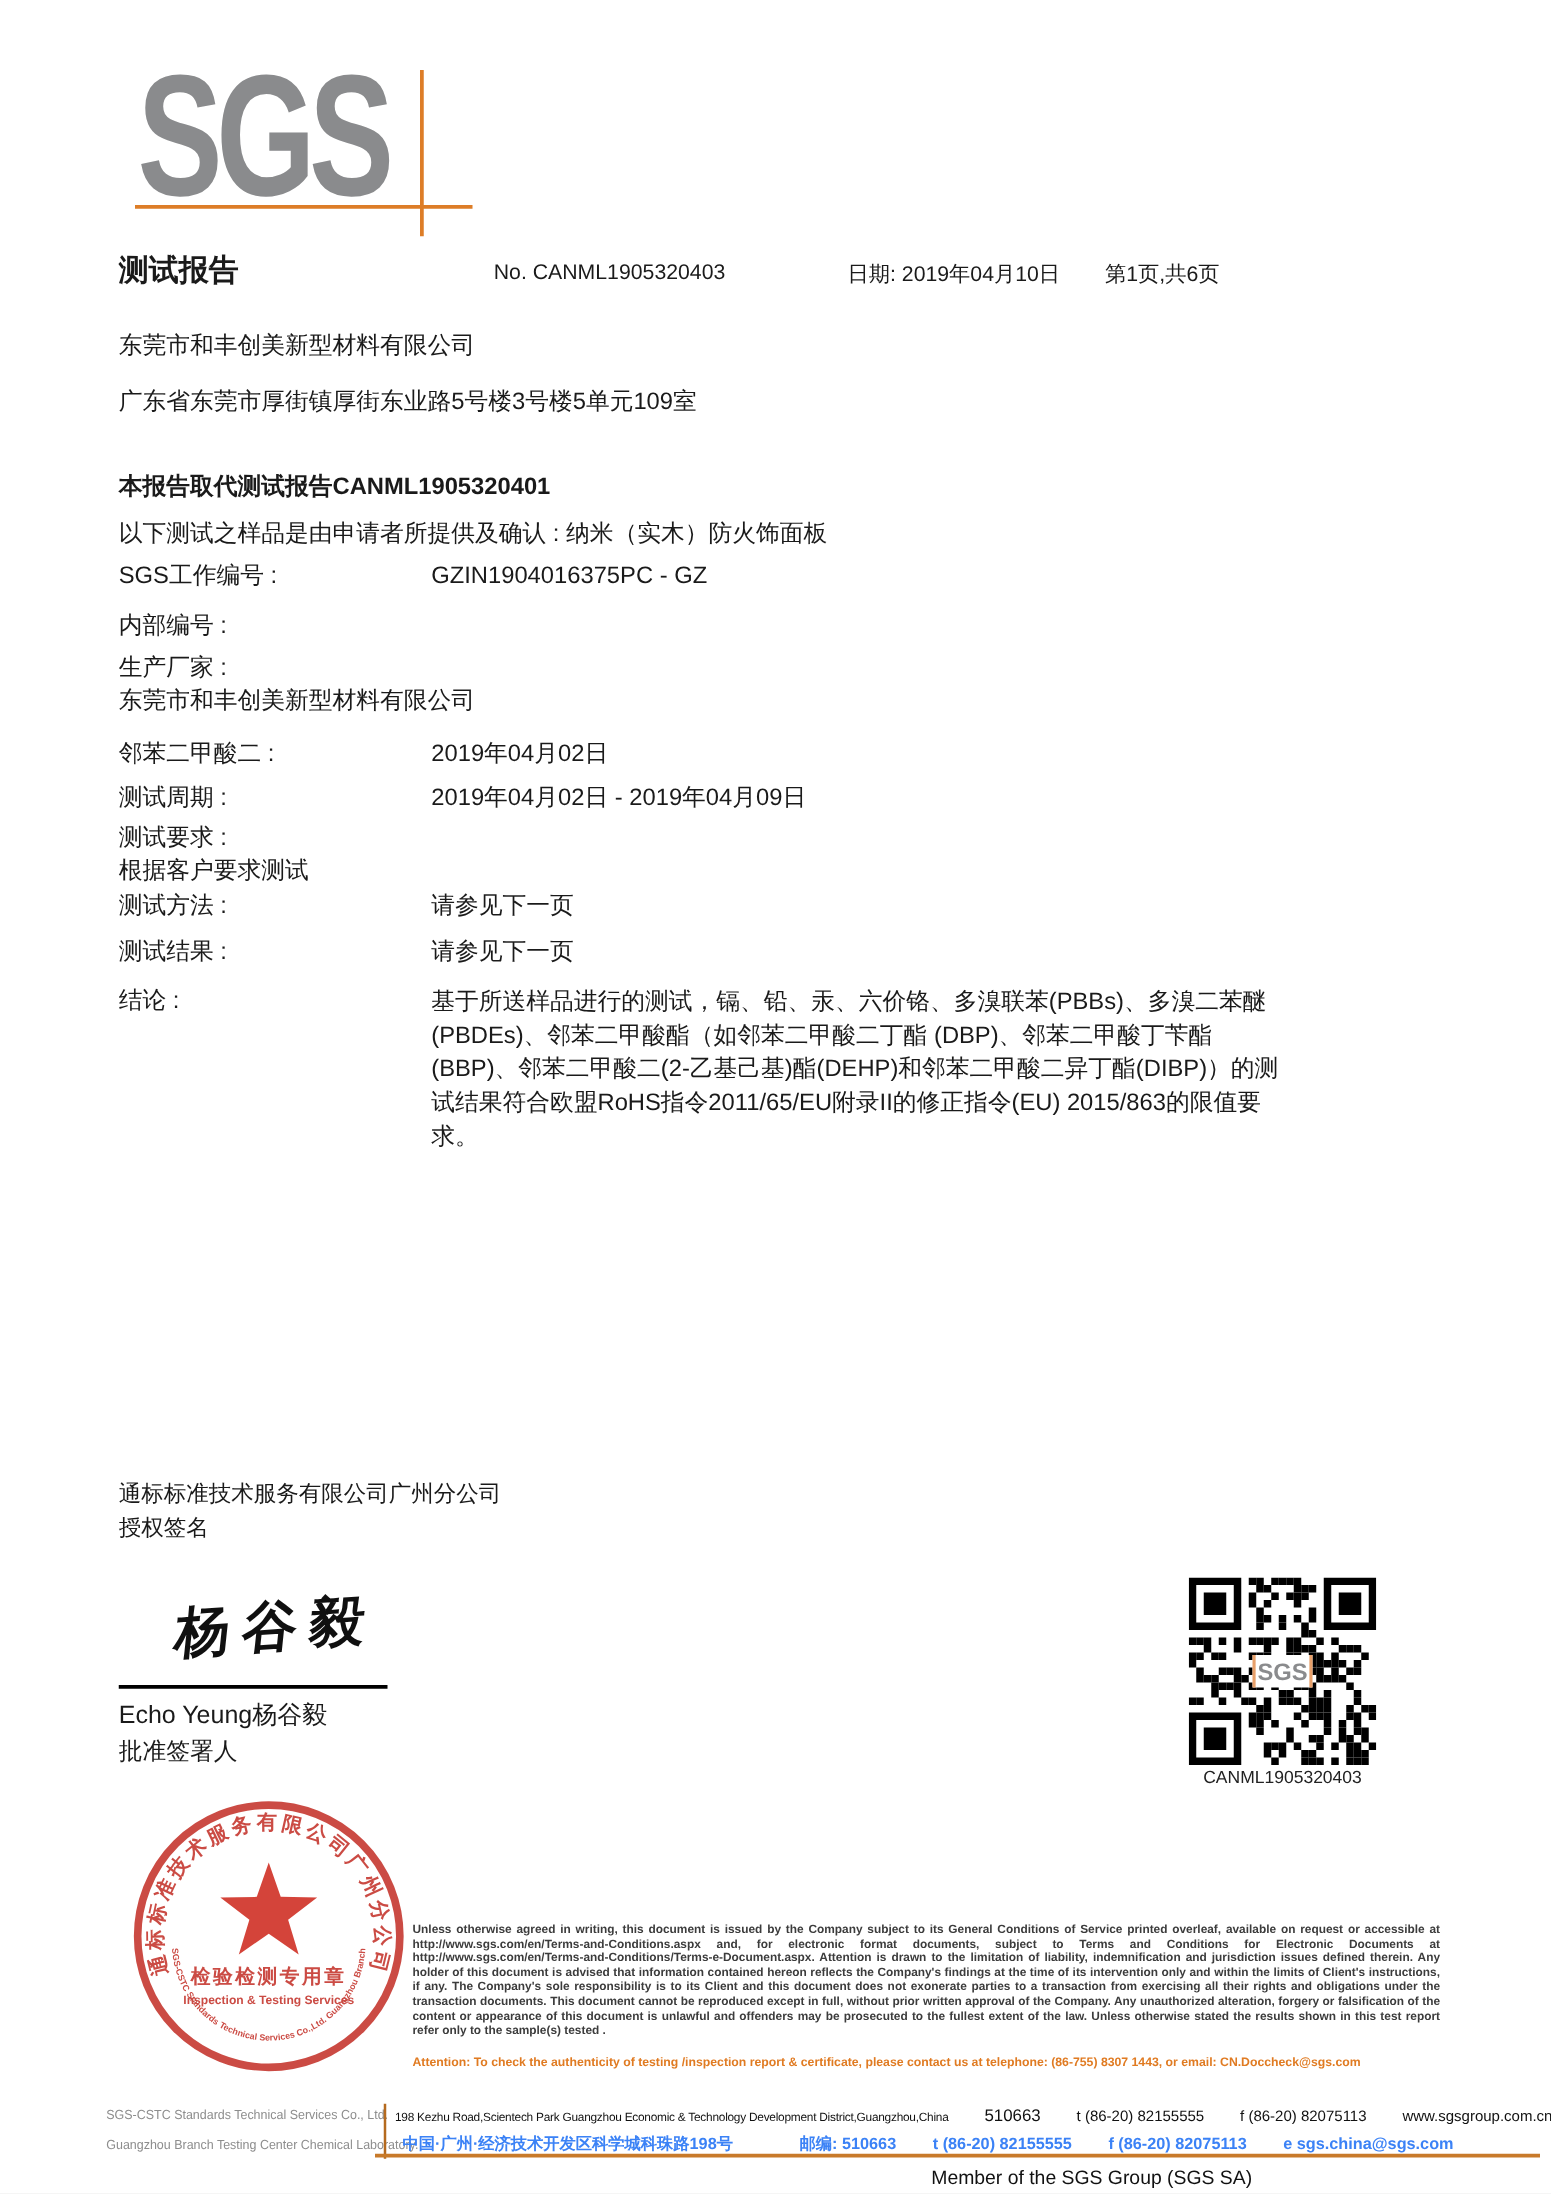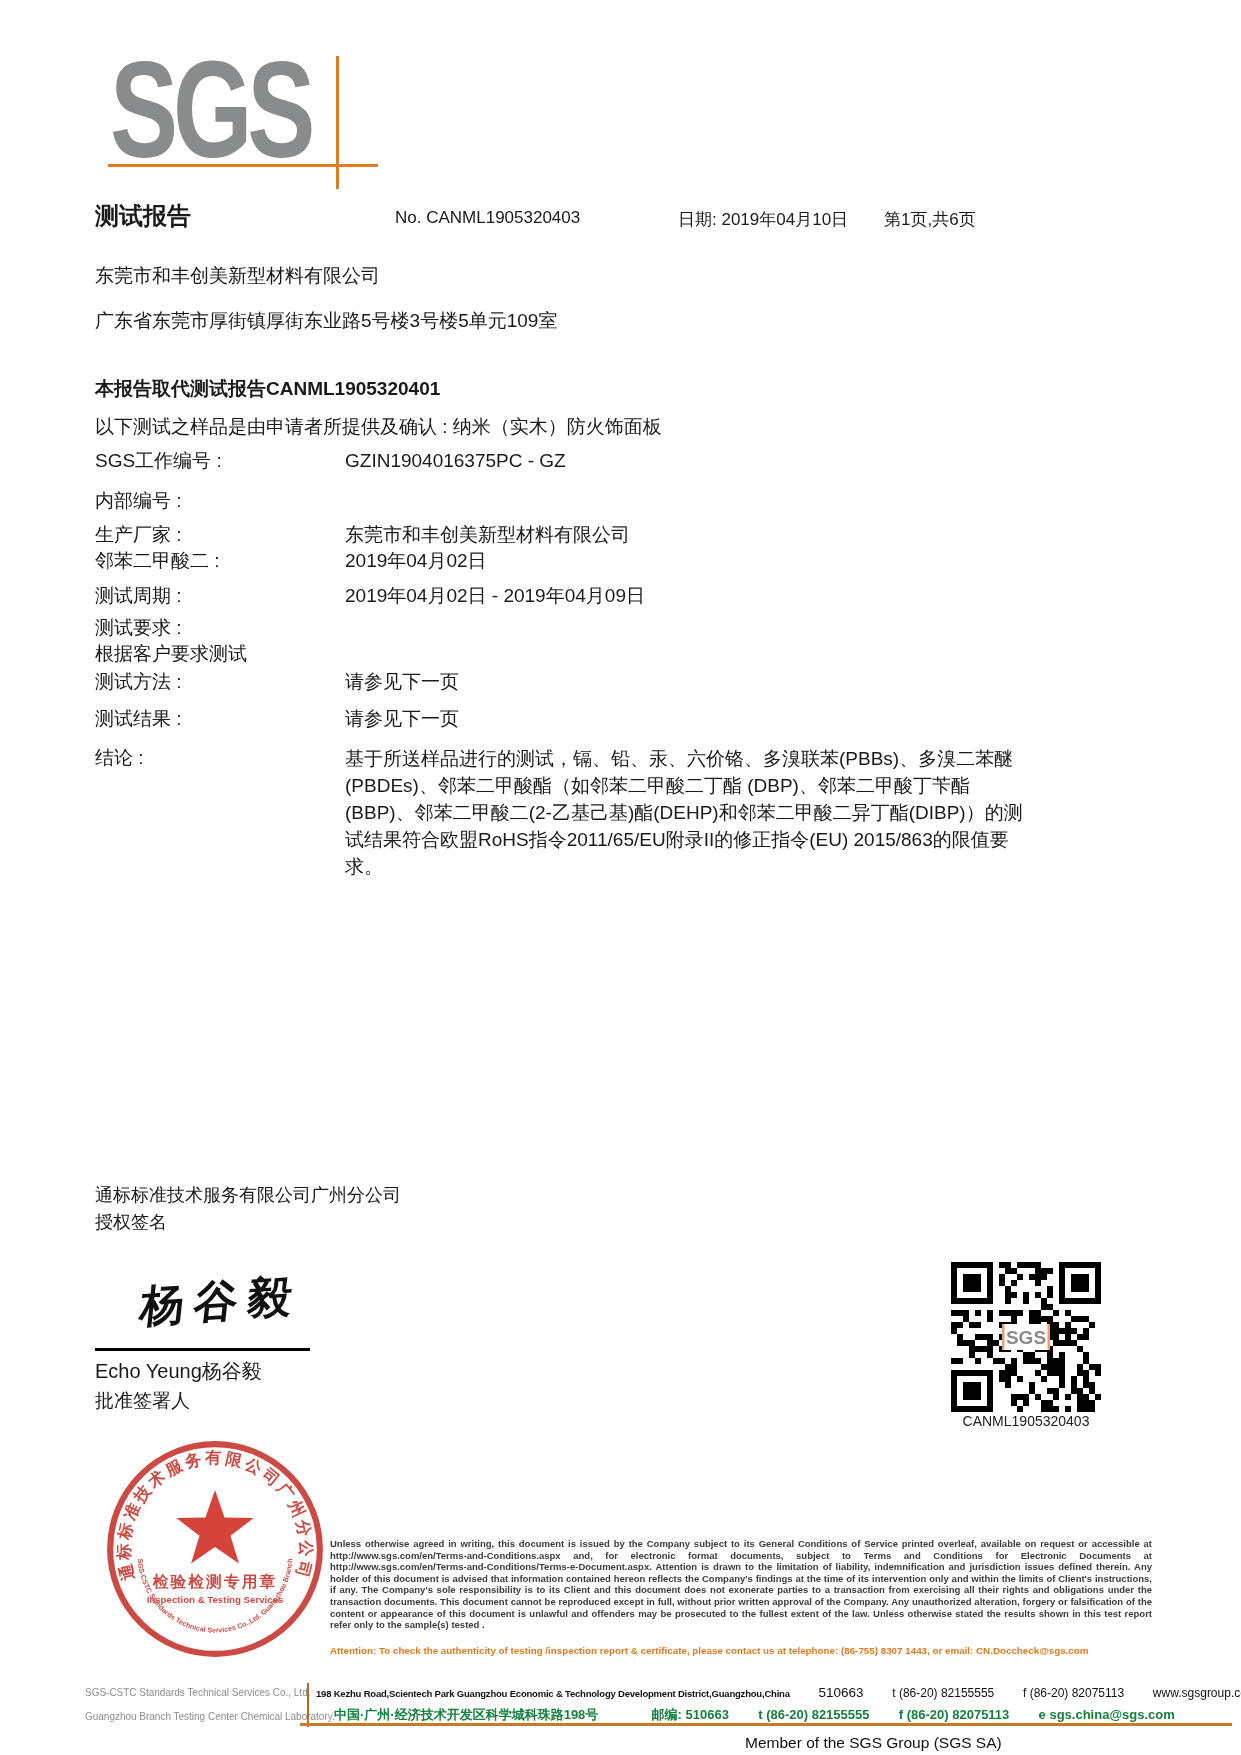--- a/index.html
+++ b/index.html
@@ -23,21 +23,21 @@
   .page-number{left:884px;top:208px;font-size:17px;}
   .applicant-company{left:95px;top:263px;font-size:19px;}
   .applicant-address{left:95px;top:308px;font-size:19px;}
   .replacement-notice{left:95px;top:376px;font-size:19px;font-weight:bold;}
   .sample-statement{left:95px;top:414px;font-size:19px;}
   
   .fields{left:95px;top:448px;width:1020px;}
   .field-row{display:flex;font-size:19px;line-height:26px;}
   .field-label{width:250px;flex:none;}
   .field-value{flex:1;}
-  .mb14{margin-bottom:14px;} .mb8{margin-bottom:8px;} .mb17{}
+  .mb14{margin-bottom:14px;} .mb8{margin-bottom:8px;} .mb17{margin-bottom:17px;flex-direction:column;}
   .mb9{margin-bottom:9px;} .mb6{margin-bottom:6px;} .mb2{margin-bottom:2px;flex-direction:column;}
   .mb11{margin-bottom:11px;} .mb13{margin-bottom:13px;}
   .conclusion .field-value{line-height:27px;width:690px;flex:none;}
   
   .issuer-company{left:95px;top:1183px;font-size:18px;}
   .authorized-label{left:95px;top:1210px;font-size:18px;}
   .handwriting{
     left:140px;top:1272px;font-size:44px;font-weight:bold;color:#101010;
     transform:rotate(-4deg) skewX(-10deg);letter-spacing:10px;
   }
@@ -55,23 +55,23 @@
   .disclaimer{
     left:330px;top:1538px;width:822px;font-size:9.5px;line-height:11.6px;
     font-weight:bold;color:#3c3c3c;text-align:justify;
   }
   .attention{
     left:330px;top:1645px;width:822px;font-size:9.8px;line-height:12px;
     font-weight:bold;color:#e07b22;
   }
   .footer-vrule{left:307px;top:1683px;width:2px;height:44px;background:#b56a1e;}
   .addr-en{left:316px;top:1685px;width:920px;font-size:12px;color:#111;white-space:nowrap;}
-  .addr-en .street{font-size:9.5px;font-weight:bold;letter-spacing:-.2px;}
+  .addr-en .street{font-size:9.5px;font-weight:normal;letter-spacing:-.2px;}
   .addr-en .big{font-size:13.5px;}
-  .addr-cn{left:316px;top:1706px;width:920px;font-size:13px;font-weight:bold;color:#15803d;white-space:nowrap;padding-left:18px;}
+  .addr-cn{left:304px;top:1706px;width:920px;font-size:13px;font-weight:bold;color:#3b82f6;white-space:nowrap;padding-left:18px;}
   .footer-orange-rule{left:300px;top:1723px;width:932px;height:3px;background:#c87a2a;}
   .member-line{left:745px;top:1734px;width:360px;font-size:15.5px;font-weight:normal;color:#111;}
   .sp{display:inline-block;width:22px;}
   .sp2{display:inline-block;width:46px;}
 </style>
 </head>
 <body>
 
 <div class="page">
 

